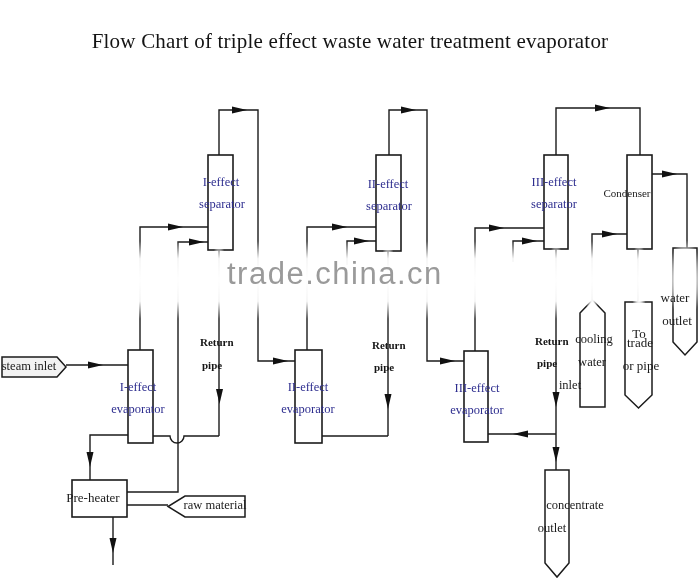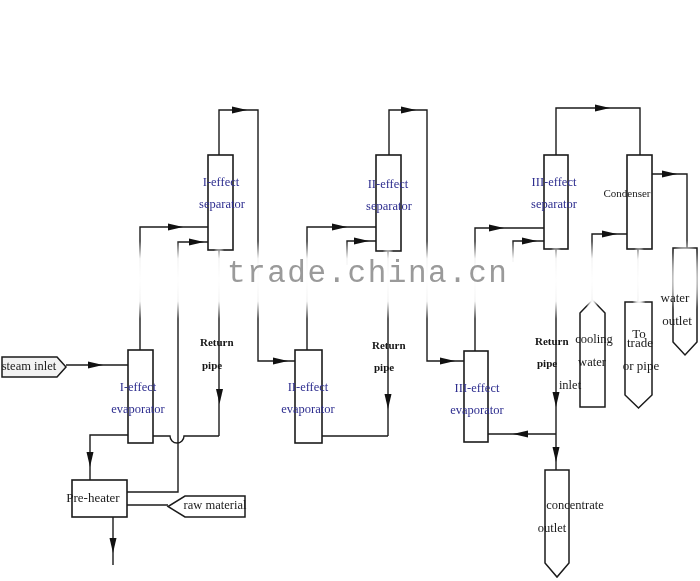--- a/index.html
+++ b/index.html
@@ -20,30 +20,31 @@
   .blob{
     position:absolute;top:241px;width:16px;height:78px;
     background:radial-gradient(closest-side,rgba(255,255,255,1) 0%,rgba(255,255,255,0.95) 55%,rgba(255,255,255,0) 100%);
   }
   .blob-wide{
     position:absolute;top:240px;left:668px;width:34px;height:80px;
     background:radial-gradient(closest-side,rgba(255,255,255,1) 0%,rgba(255,255,255,0.95) 60%,rgba(255,255,255,0) 100%);
   }
   .watermark{
     position:absolute;left:227px;top:256px;
-    font-family:Liberation Mono, monospace;font-size:31px;letter-spacing:1.5px;
+    font-family:Liberation Sans, sans-serif;font-size:31px;letter-spacing:1.5px;
     color:#9a9a9a;
     text-shadow:0 0 3px #fff,0 0 6px #fff,0 0 9px #fff,0 0 14px #fff;
   }
 </style>
 </head>
 <body>
 
 <div id="canvas">
 
+  <div class="title">Flow Chart of triple effect waste water treatment evaporator</div>
 
   <svg id="diagram-svg" width="700" height="581" viewBox="0 0 700 581">
 
     <g fill="none" stroke="#1b1b1b" stroke-width="1.4">
       <path d="M219,155 V110 H258 V361 H295"></path>
       <path d="M389,155 V110 H427 V361 H464"></path>
       <path d="M556,155 V108 H640 V155"></path>
       <path d="M66,365 H128"></path>
       <path d="M140,350 V227 H208"></path>
       <path d="M307,350 V227 H376"></path>

